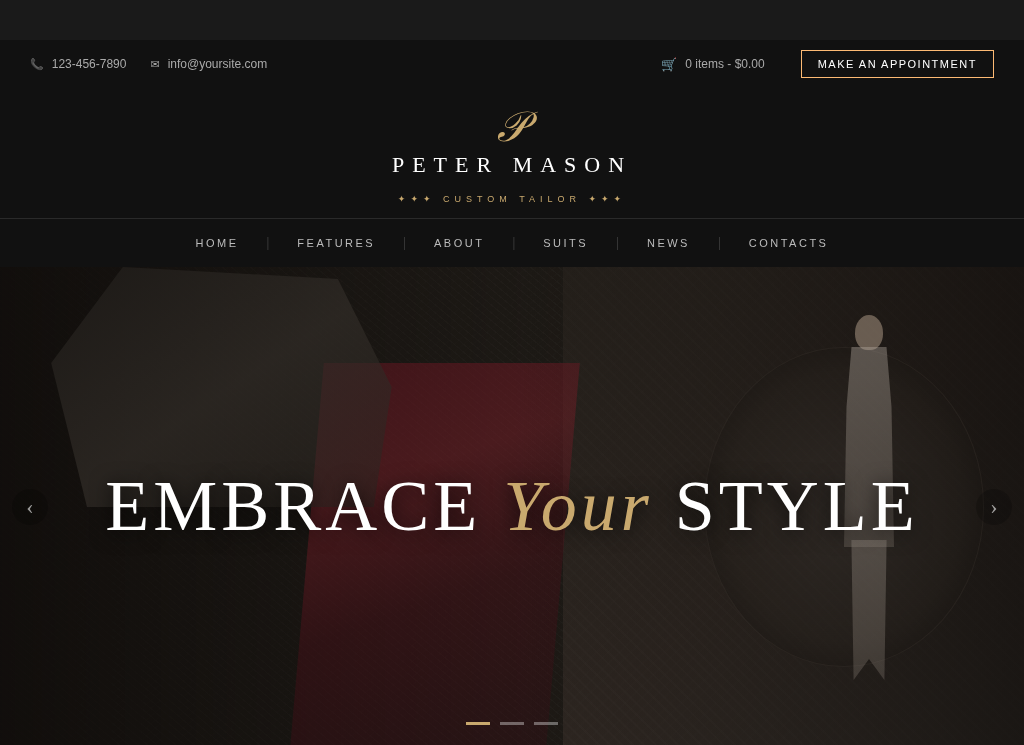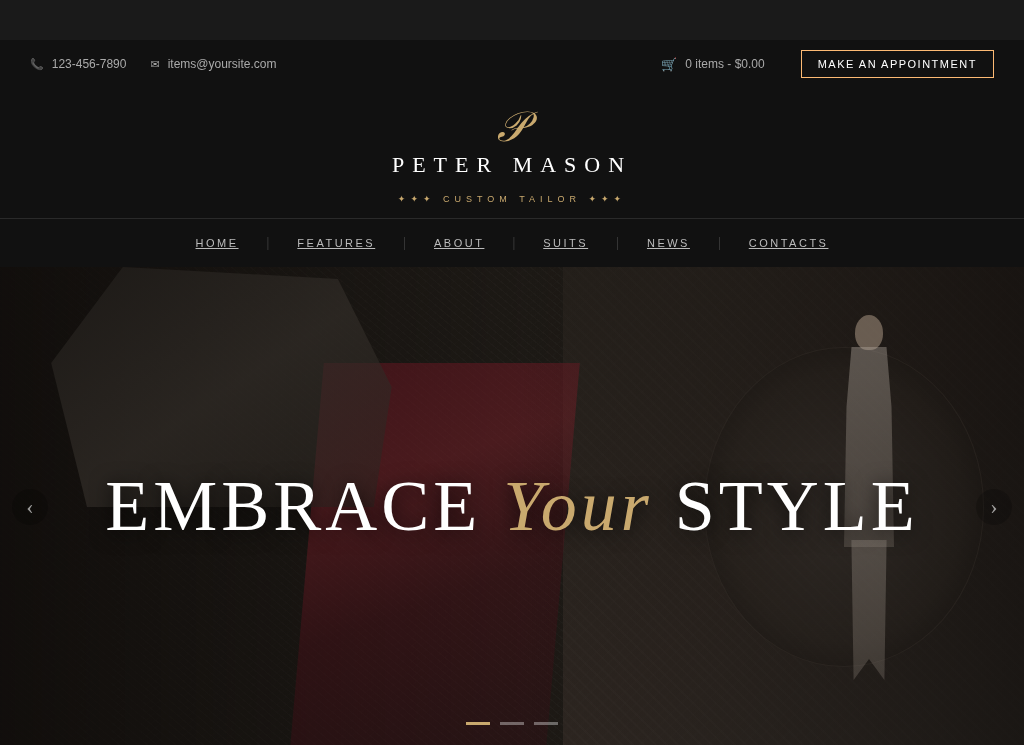--- a/index.html
+++ b/index.html
@@ -104,21 +104,20 @@
     }
     .nav-item {
       font-size: 11px;
       letter-spacing: 2.5px;
       color: #bbb;
       text-transform: uppercase;
       padding: 4px 28px;
       cursor: pointer;
       font-family: Arial, sans-serif;
       position: relative;
-      text-decoration: underline;
     }
     .nav-divider {
       color: #444;
       font-size: 14px;
       padding: 0;
     }
 
     
     .hero {
       position: relative;
@@ -409,21 +408,21 @@
 <body>
 
 <div class="top-bar">
   <div class="top-bar-left">
     <span>
       <span class="phone-icon"></span>
       <span>123-456-7890</span>
     </span>
     <span>
       <span class="mail-icon"></span>
-      <span>items@yoursite.com</span>
+      <span>info@yoursite.com</span>
     </span>
   </div>
   <div class="top-bar-right">
     <div class="cart-info">
       <span class="cart-icon"></span>
       <span>0 items - $0.00</span>
     </div>
     <button class="appt-btn">MAKE AN APPOINTMENT</button>
   </div>
 </div>

